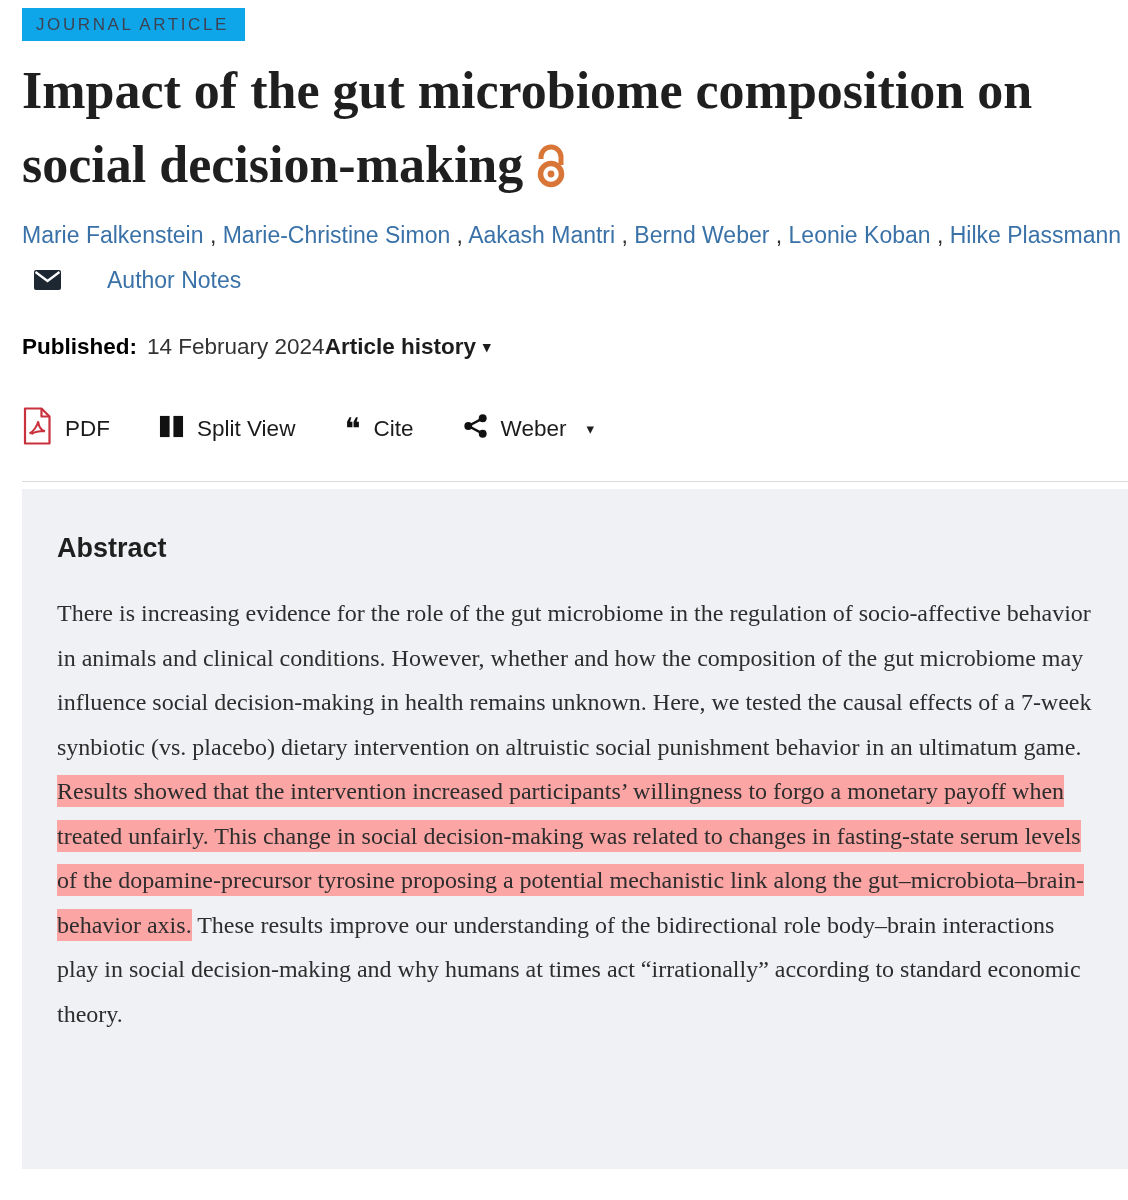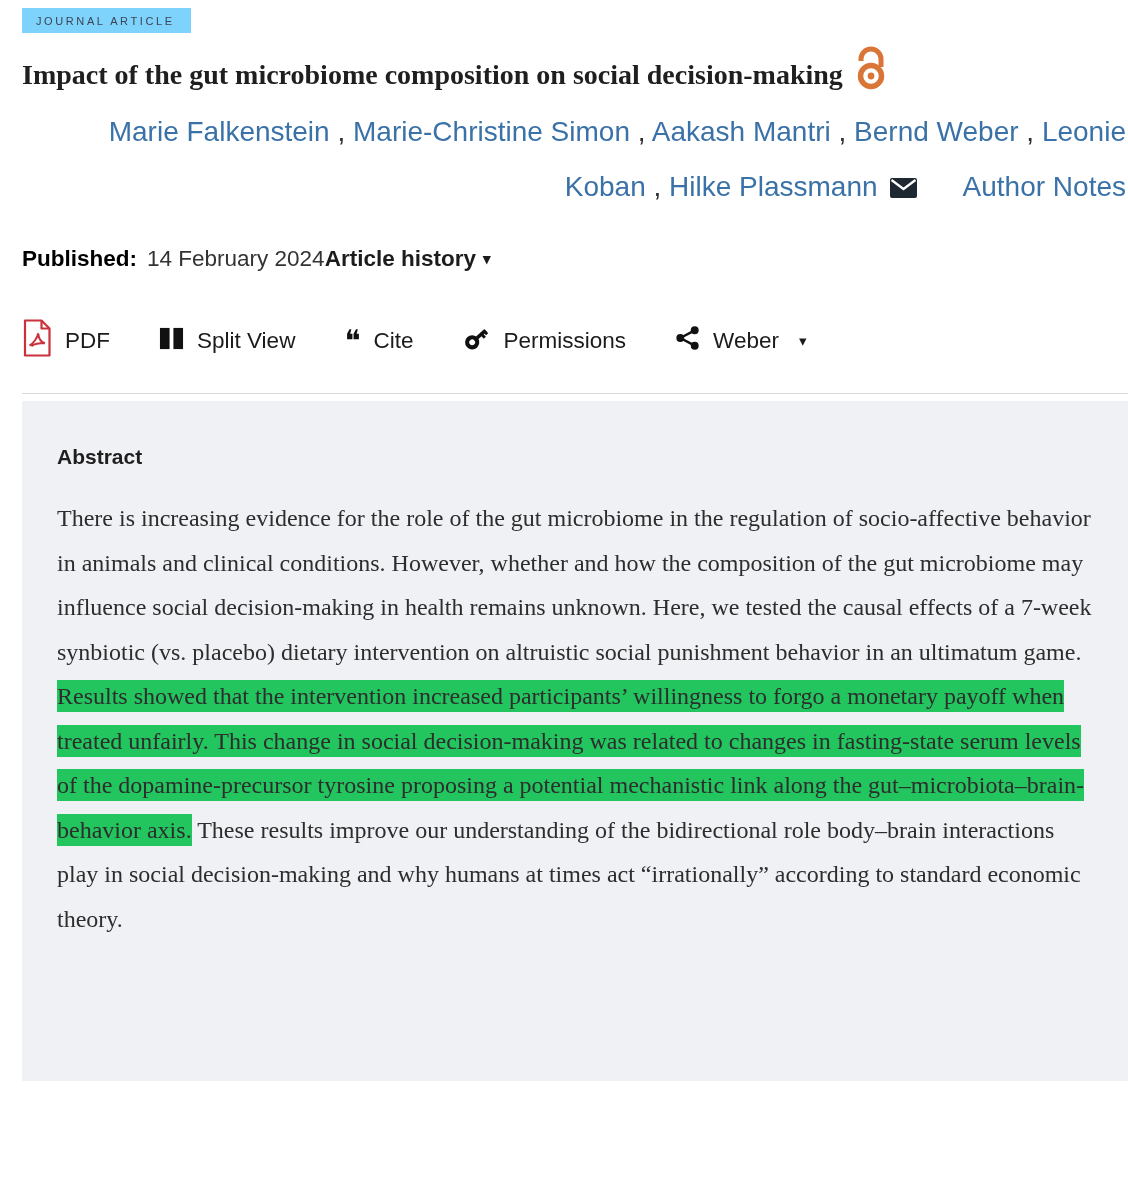--- a/index.html
+++ b/index.html
@@ -8,48 +8,47 @@
     width: 1128px; height: 1200px; overflow: hidden;
     background: #ffffff;
     font-family: "Liberation Sans", sans-serif;
     color: #232323;
   }
   .content { margin-left: 22px; }
 
   
   .badge {
     display: inline-block;
-    background: #7dd3fc;
+    background: #0ea5e9;
     color: #3d4352;
-    font-size: 11px;
+    font-size: 17px;
     letter-spacing: 2.6px;
     padding: 7px 16px 6px 14px;
     margin-top: 8px;
   }
 
   
   h1.title {
     font-family: "Liberation Serif", "DejaVu Serif", serif;
-    font-size: 28px;
+    font-size: 52px;
     font-weight: 700;
     color: #1f1f1f;
     line-height: 1.43;
     margin: 13px 0 4px 0;
     max-width: 1102px;
   }
   .oa-icon { display: inline-block; vertical-align: -6px; margin-left: 10px; }
 
   
   .authors {
-    font-size: 28px;
+    font-size: 23px;
     line-height: 1.95;
     color: #2f2f2f;
     max-width: 1104px;
     margin-top: 2px;
-    text-align: right;
   }
   .authors a { color: #3a72a8; text-decoration: none; cursor: pointer; }
   .envelope { display: inline-block; vertical-align: -2px; margin-left: 12px; cursor: pointer; }
   .author-notes { margin-left: 46px; }
 
   
   .citation {
     font-size: 22.5px;
     line-height: 2.0;
     color: #2b2b2b;
@@ -80,34 +79,34 @@
 
   
   .divider { height: 1px; background: #d9dadd; margin-top: 30px; }
   .panel {
     margin-top: 7px;
     background: #f0f1f5;
     padding: 44px 32px 40px 35px;
     min-height: 680px;
   }
   .panel h2 {
-    font-size: 21px;
+    font-size: 27px;
     font-weight: 700;
     color: #1f1f1f;
     margin: 0 0 27px 0;
   }
   .abstract-text {
     font-family: "Liberation Serif", "DejaVu Serif", serif;
     font-size: 24px;
     line-height: 44.5px;
     color: #2d2d2d;
     max-width: 1042px;
   }
   .abstract-text mark {
-    background: #22c55e;
+    background: #fca5a5;
     color: inherit;
     padding: 3px 0;
   }
 </style>
 </head>
 <body>
 
 <div class="content">
 
   <span class="badge">JOURNAL ARTICLE</span>
@@ -141,30 +140,20 @@
             <rect x="1" y="2" width="10" height="22" fill="#111"></rect>
             <rect x="15" y="2" width="10" height="22" fill="#111"></rect>
           </svg></span>
       <span>Split View</span>
     </div>
     <div class="item">
       <span class="cite-glyph">❝</span>
       <span>Cite</span>
     </div>
     <div class="item">
-      <span><svg width="28" height="28" viewBox="0 0 28 28">
-            <g transform="rotate(-42 14 14)">
-              <circle cx="7.5" cy="14" r="5" fill="none" stroke="#111" stroke-width="4.2"></circle>
-              <path d="M12.5 14 h13" stroke="#111" stroke-width="3.6"></path>
-              <path d="M20 14 v5 M24 14 v4" stroke="#111" stroke-width="3"></path>
-            </g>
-          </svg></span>
-      <span>Permissions</span>
-    </div>
-    <div class="item">
       <span><svg width="25" height="26" viewBox="0 0 26 26">
             <path d="M5.5 13 L20.5 5 M5.5 13 L20.5 21" stroke="#111" stroke-width="2.6"></path>
             <circle cx="20.5" cy="5" r="4.1" fill="#111"></circle>
             <circle cx="5.5" cy="13" r="4.1" fill="#111"></circle>
             <circle cx="20.5" cy="21" r="4.1" fill="#111"></circle>
           </svg></span>
       <span>Weber</span>
       <span class="caret">▾</span>
     </div>
   </div>

